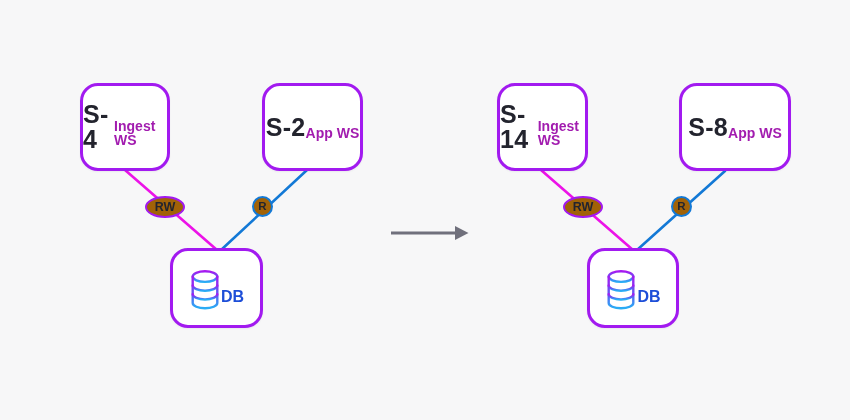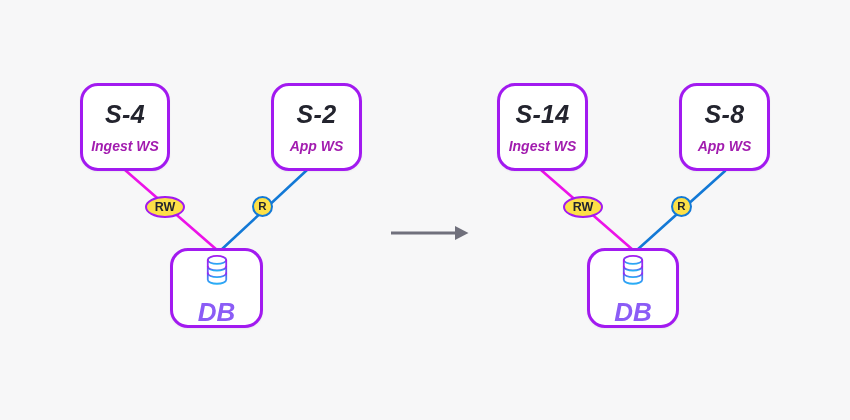--- a/index.html
+++ b/index.html
@@ -22,64 +22,62 @@
     z-index: 1;
     pointer-events: none;
   }
   .node {
     position: absolute;
     box-sizing: border-box;
     background: #FFFFFF;
     border: 3px solid #A21AF0;
     border-radius: 18px;
     display: flex;
-    flex-direction: column;
     align-items: center;
     justify-content: center;
     z-index: 2;
     box-shadow: 0 1px 2px rgba(40,20,70,0.06);
-    font-style: italic;
   }
   .node .title {
     font-size: 25px;
     font-weight: 700;
     color: #23242E;
     letter-spacing: 0.3px;
     line-height: 1;
   }
   .node .subtitle {
     font-size: 14px;
     font-weight: 600;
     color: #a21caf;
     margin-top: 12px;
     line-height: 1;
   }
   .node.db {
     padding-top: 4px;
   }
   .node.db .db-label {
-    font-size: 26px;
+    font-size: 16px;
     font-weight: 600;
-    color: #8b5cf6;
+    color: #1d4ed8;
     margin-top: 14px;
     line-height: 1;
   }
   
   .n-ingest-before { left: 80px;  top: 83px;  width: 90px; height: 88px; }
-  .n-app-before    { left: 271px; top: 83px;  width: 91px; height: 88px; }
+  .n-app-before    { left: 262px; top: 83px;  width: 101px; height: 88px; }
   .n-db-before     { left: 170px; top: 248px; width: 93px; height: 80px; }
   
   .n-ingest-after  { left: 497px; top: 83px;  width: 91px; height: 88px; }
-  .n-app-after     { left: 679px; top: 83px;  width: 91px; height: 88px; }
+  .n-app-after     { left: 679px; top: 83px;  width: 112px; height: 88px; }
   .n-db-after      { left: 587px; top: 248px; width: 92px; height: 80px; }
   
   .badge {
     position: absolute;
     box-sizing: border-box;
-    background: #fde047;
+    background: #a16207;
     display: flex;
     align-items: center;
     justify-content: center;
     font-weight: 700;
     color: #23242E;
     z-index: 3;
     line-height: 1;
   }
   .badge.rw {
     width: 40px; height: 22px;

